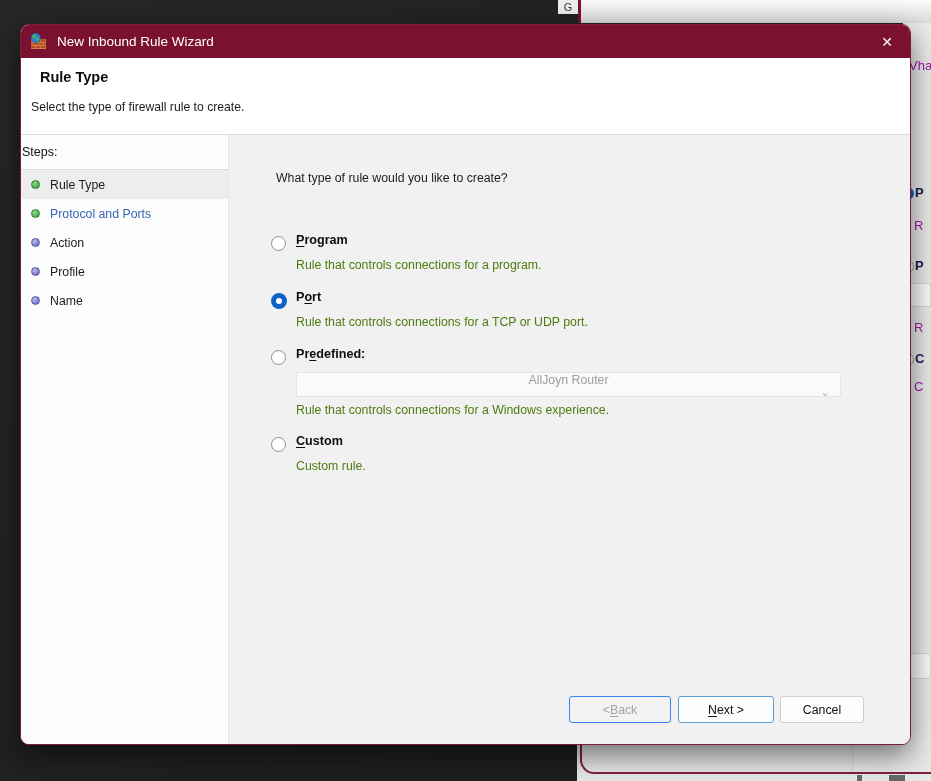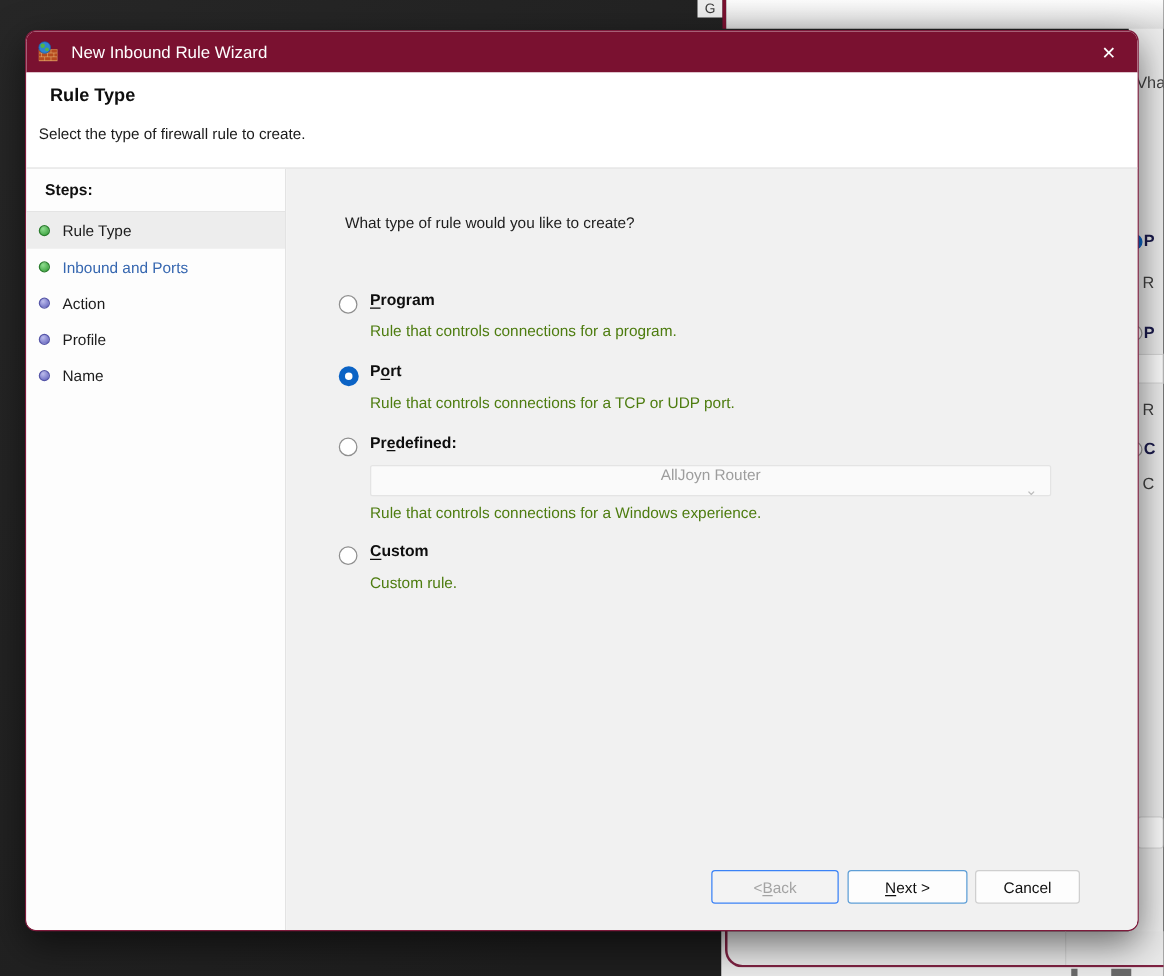--- a/index.html
+++ b/index.html
@@ -5,21 +5,21 @@
   html,body { margin:0; padding:0; background:#161616; }
   .stage {
     position:relative; width:931px; height:781px; overflow:hidden;
     background:linear-gradient(135deg,#272727 0%,#1e1e1e 70%);
     font-family:"Liberation Sans", sans-serif;
   }
 
   
   .bg-right-strip { position:absolute; left:903px; top:0; width:28px; height:781px; background:#ececec; overflow:hidden; z-index:1; }
   .frag { position:absolute; white-space:nowrap; }
-  .frag-text { font-size:13px; color:#404040; }
+  .frag-text { font-size:13px; color:#a21caf; }
   .frag-bold { font-size:13px; font-weight:bold; color:#1b1b4d; }
   .frag-radio { width:13px; height:13px; border-radius:50%; background:#fff; border:1px solid #979797; box-sizing:border-box; }
   .frag-radio.blue { background:#0b63c5; border-color:#0b63c5; }
   .frag-field { background:#fbfbfb; border:1px solid #d8d8d8; box-sizing:border-box; }
 
   .bg-top-strip { position:absolute; left:558px; top:0; width:373px; height:23px; z-index:2; }
   .bg-tab { position:absolute; left:0; top:0; width:20px; height:14px; background:#ededed; color:#3a3a3a;
             font-size:11px; text-align:center; line-height:14px; }
   .bg-sliver { position:absolute; left:20px; top:0; width:3px; height:23px; background:#7a1130; }
   .bg-titlestrip { position:absolute; left:23px; top:0; right:0; height:23px; background:linear-gradient(#fbfbfb,#dcdcdc); }
@@ -42,21 +42,21 @@
   .close-btn { margin-left:auto; width:30px; height:26px; display:flex; align-items:center; justify-content:center;
                color:#fff; font-size:14px; cursor:default; }
 
   .hdr { position:absolute; left:0; right:0; top:33px; height:77px; background:#fff; box-sizing:border-box;
          border-bottom:1px solid #dcdcdc; }
   .hdr h1 { margin:11px 0 0 19px; font-size:14.5px; color:#0e0e0e; }
   .hdr p { margin:15px 0 0 10px; font-size:12.2px; color:#1b1b1b; }
 
   .dlg-body { position:absolute; left:0; right:0; top:110px; bottom:0; display:flex; }
   .sidebar { width:208px; box-sizing:border-box; background:#fdfdfd; border-right:1px solid #e3e3e3; }
-  .steps-heading { height:34px; line-height:34px; padding-left:15px; font-weight:bold; font-size:12.5px;
+  .steps-heading { height:34px; line-height:34px; padding-left:1px; font-weight:normal; font-size:12.5px;
                    color:#101010; border-bottom:1px solid #dcdcdc; }
   .step { height:29px; display:flex; align-items:center; padding-left:10px; font-size:12.3px; color:#1c1c1c; }
   .step.current { background:#ededed; }
   .step.link { color:#3667b0; }
   .bullet { width:9px; height:9px; border-radius:50%; margin-right:10px; flex:0 0 auto; }
   .bullet.green  { background:radial-gradient(circle at 35% 30%, #8fdc8f, #2f9a33); border:1px solid #2a7d2d; box-sizing:border-box; }
   .bullet.purple { background:radial-gradient(circle at 35% 30%, #bcbcec, #5c5cba); border:1px solid #5656a8; box-sizing:border-box; }
 
   .main { flex:1; position:relative; background:#f1f1f1; font-size:12.3px; color:#1d1d1d; }
   .question { position:absolute; left:47px; top:36px; }
@@ -143,21 +143,21 @@
 
     <div class="dlg-body">
       <div class="sidebar">
         <div class="steps-heading">Steps:</div>
         <div class="step current">
           <span class="bullet green"></span>
           <span>Rule Type</span>
         </div>
         <div class="step link">
           <span class="bullet green"></span>
-          <span>Inbound and Ports</span>
+          <span>Protocol and Ports</span>
         </div>
         <div class="step">
           <span class="bullet purple"></span>
           <span>Action</span>
         </div>
         <div class="step">
           <span class="bullet purple"></span>
           <span>Profile</span>
         </div>
         <div class="step">

